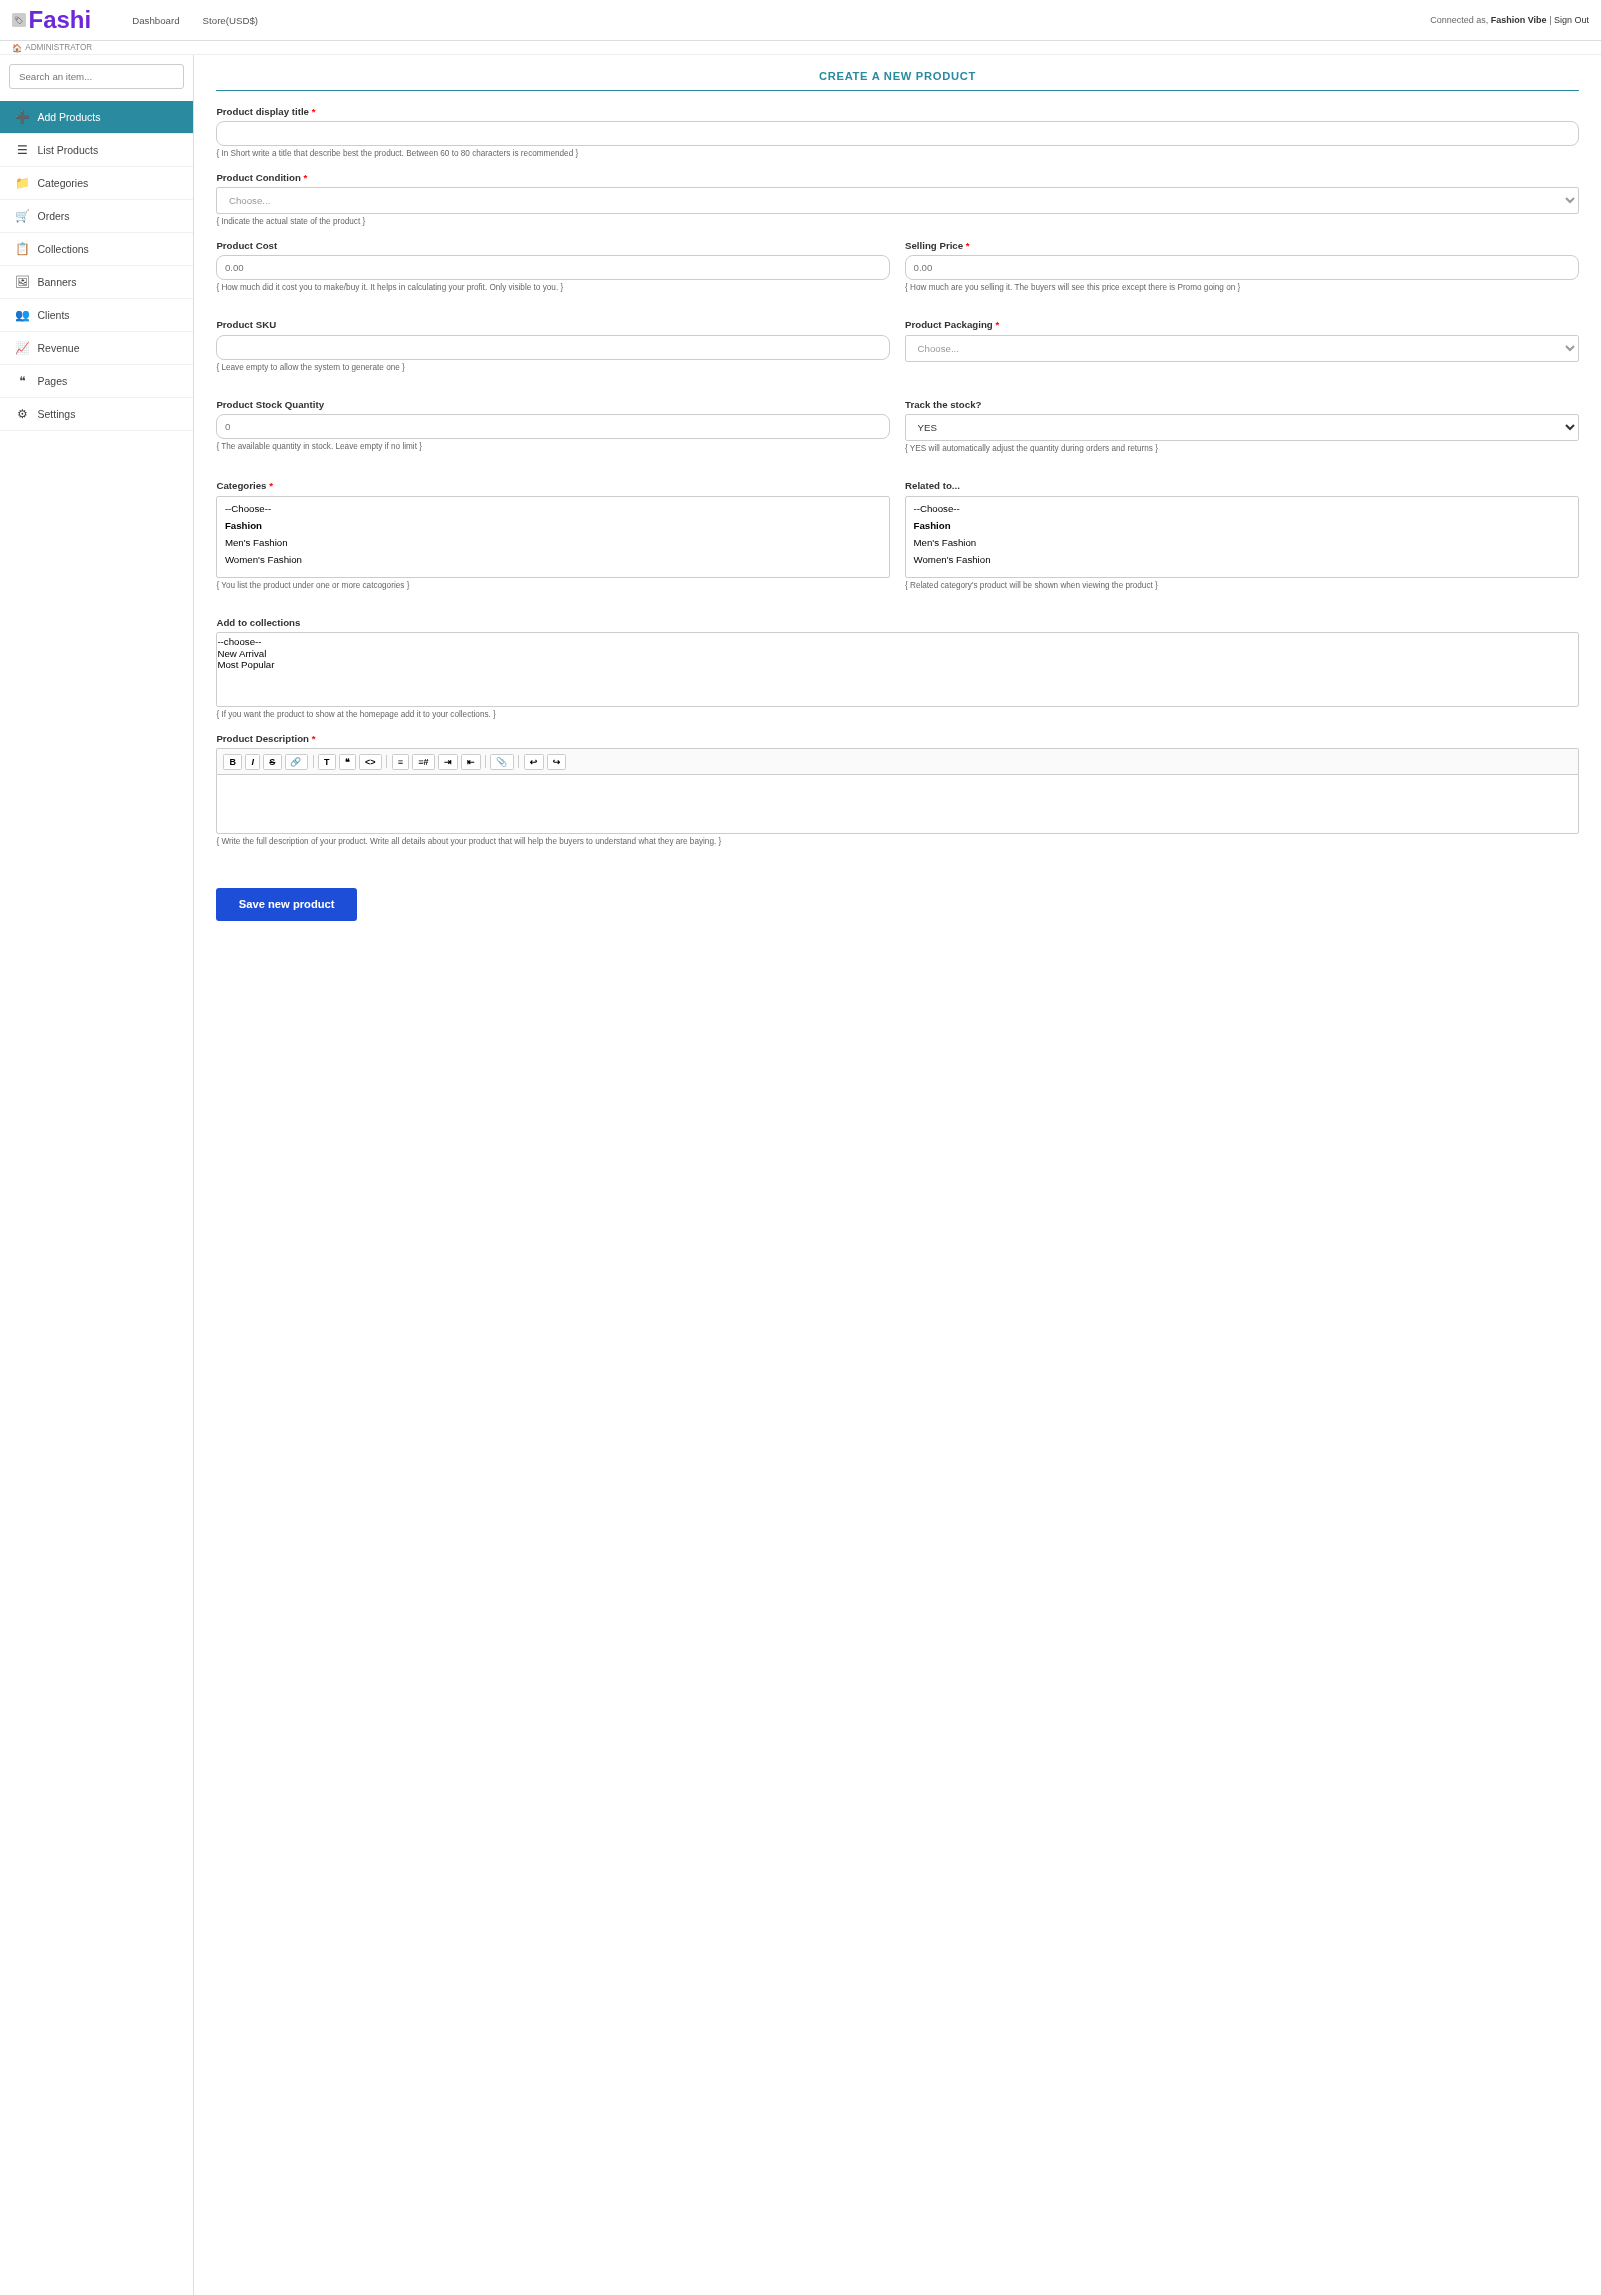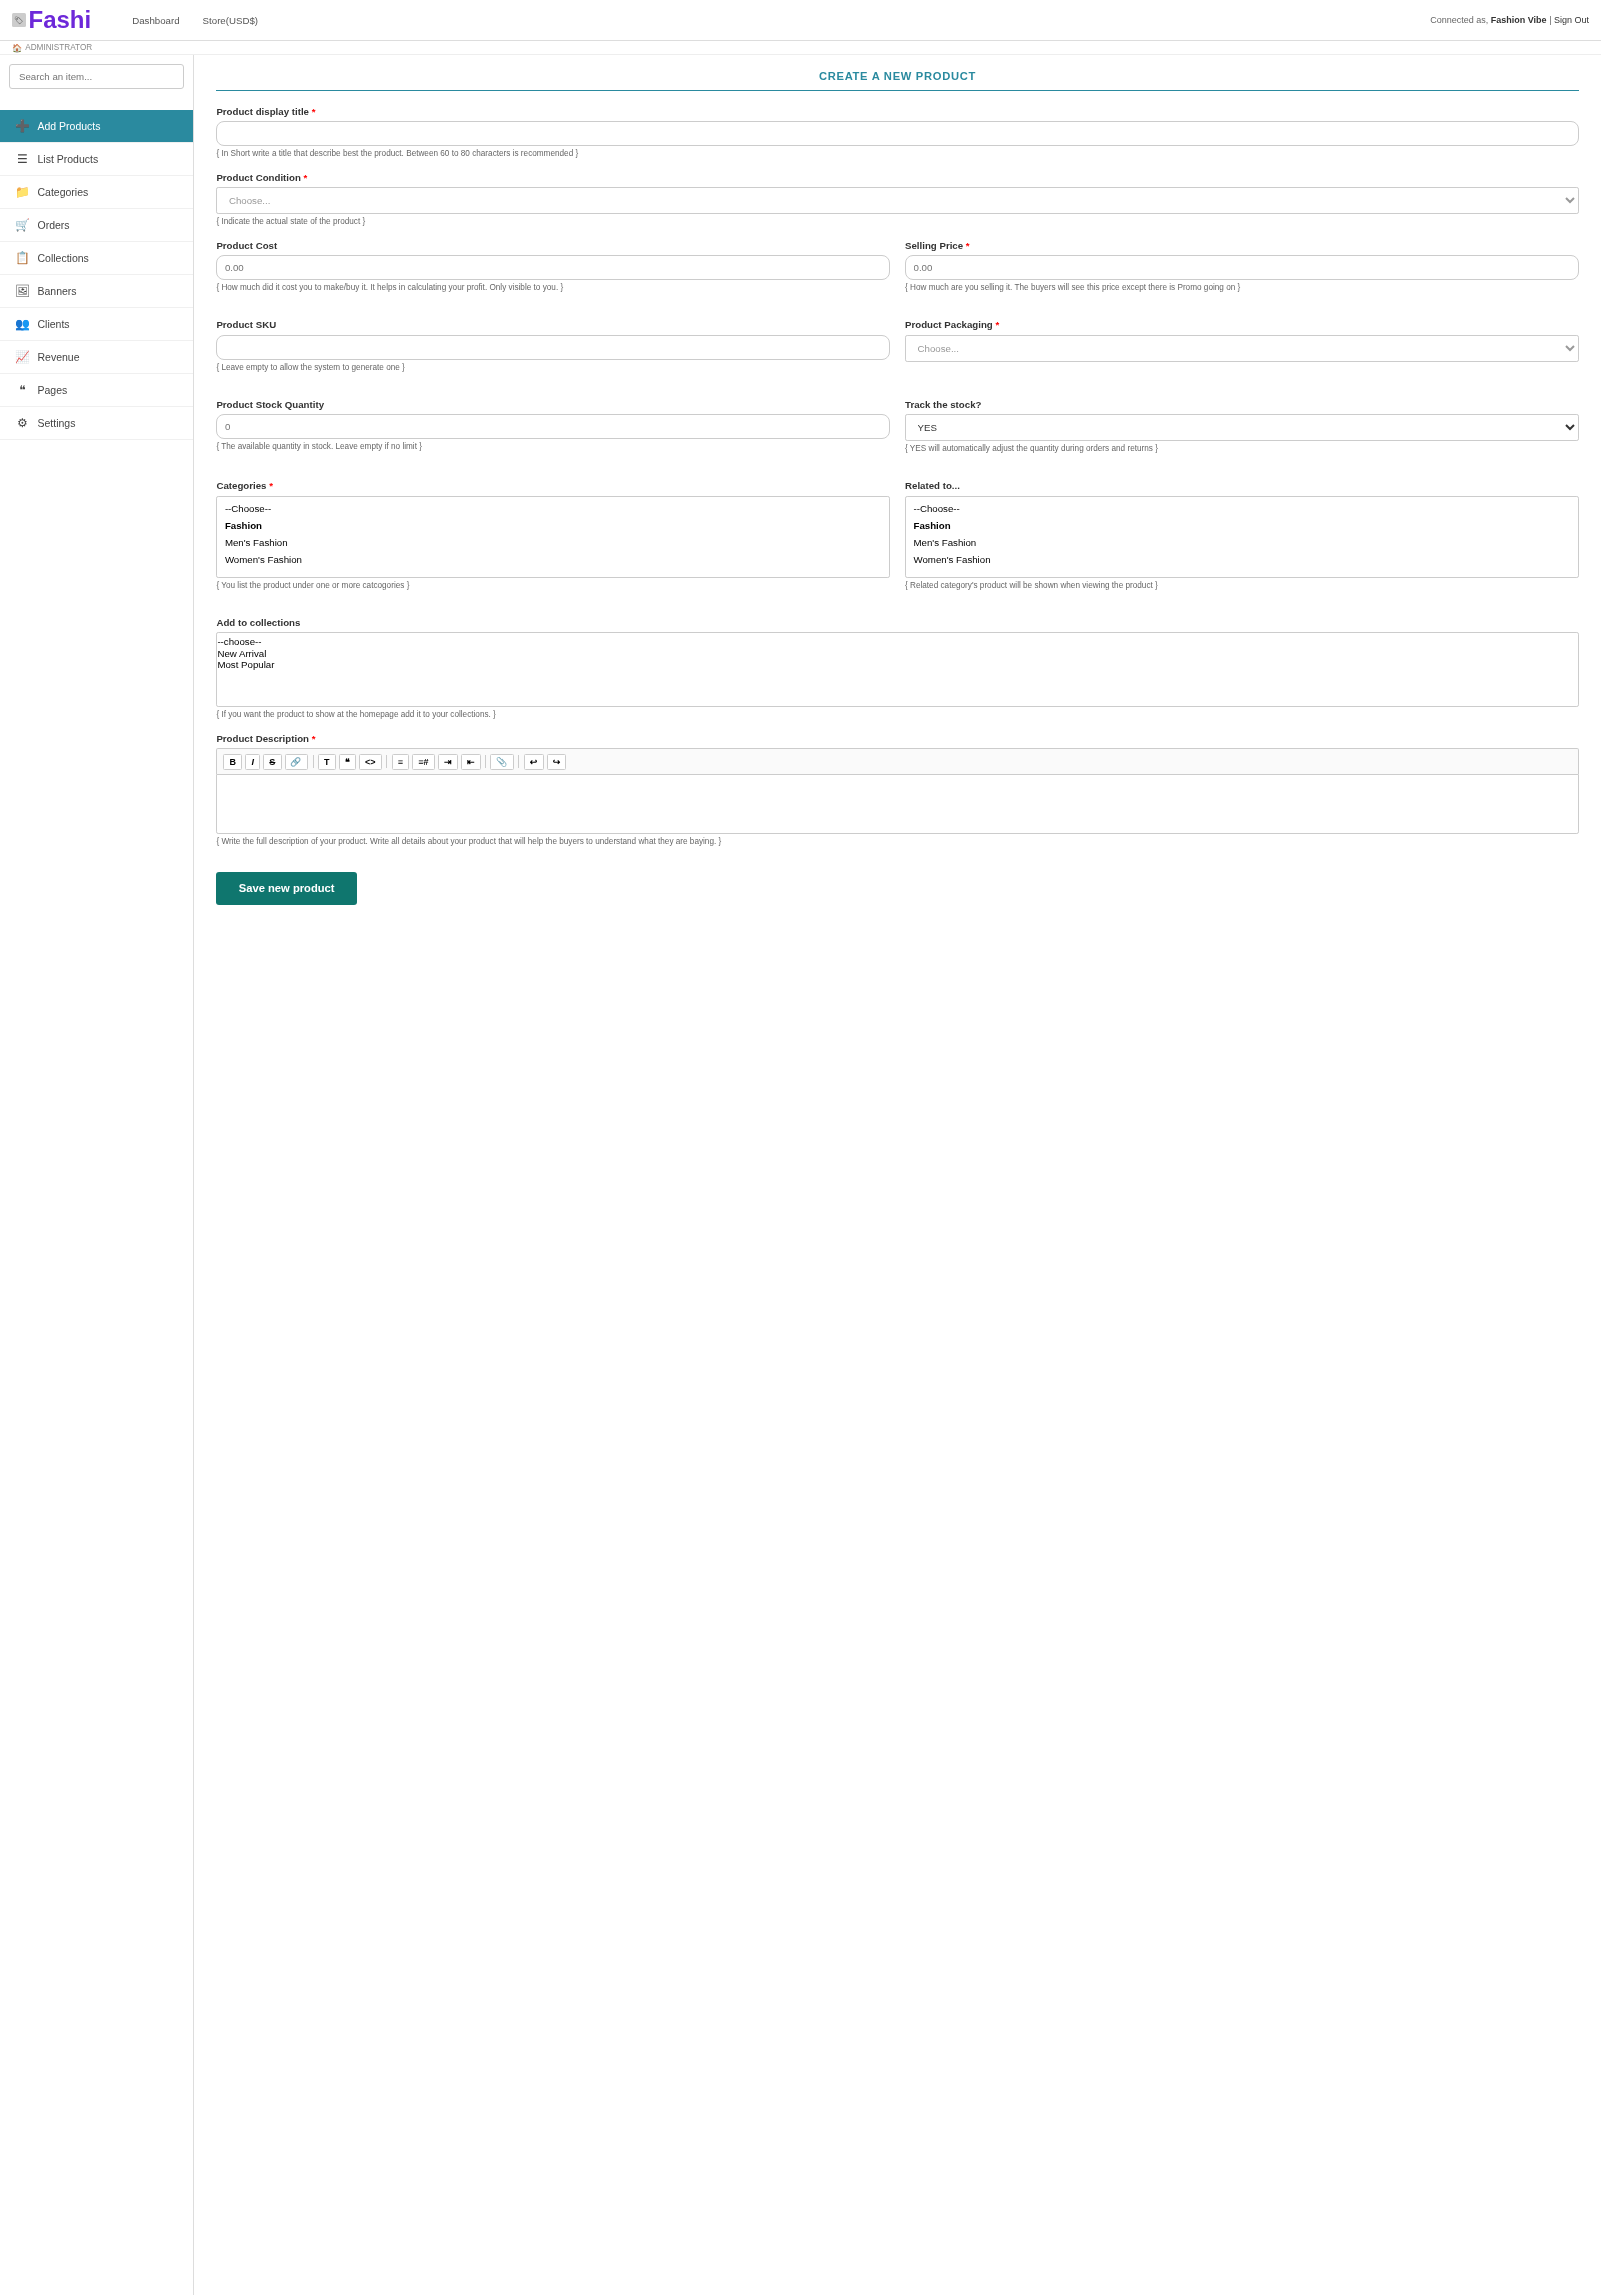--- a/index.html
+++ b/index.html
@@ -41,21 +41,21 @@
 
     
     .sidebar {
       width: 194px;
       background: #fff;
       border-right: 0.7px solid #ddd;
       flex-shrink: 0;
       padding: 9px 0;
     }
     .search-box {
-      margin: 0 9px 21px 9px;
+      margin: 0 9px 12px 9px;
       padding: 6px 9px;
       border: 0.7px solid #ccc;
       border-radius: 3px;
       width: calc(100% - 18px);
       font-size: 9.7px;
       color: #999;
     }
     .sidebar-item {
       display: flex;
       align-items: center;
@@ -166,28 +166,28 @@
       border: 0.7px solid #ccc;
       border-radius: 0 0 2.2px 2.2px;
       min-height: 60px;
       padding: 6px;
       font-size: 9.7px;
       background: #fff;
     }
 
     
     .save-btn {
-      background: #0f766e;
+      background: #1d4ed8;
       color: #fff;
       border: none;
       padding: 10.5px 22.4px;
       font-size: 11.2px;
       border-radius: 3px;
       cursor: pointer;
-      margin-top: 12px;
+      margin-top: 28px;
       font-weight: bold;
     }
   </style>
 </head>
 <body>
 
 <div class="topnav">
   <div class="topnav-left">
     <div class="logo">
       <div class="logo-icon">🏷</div>

